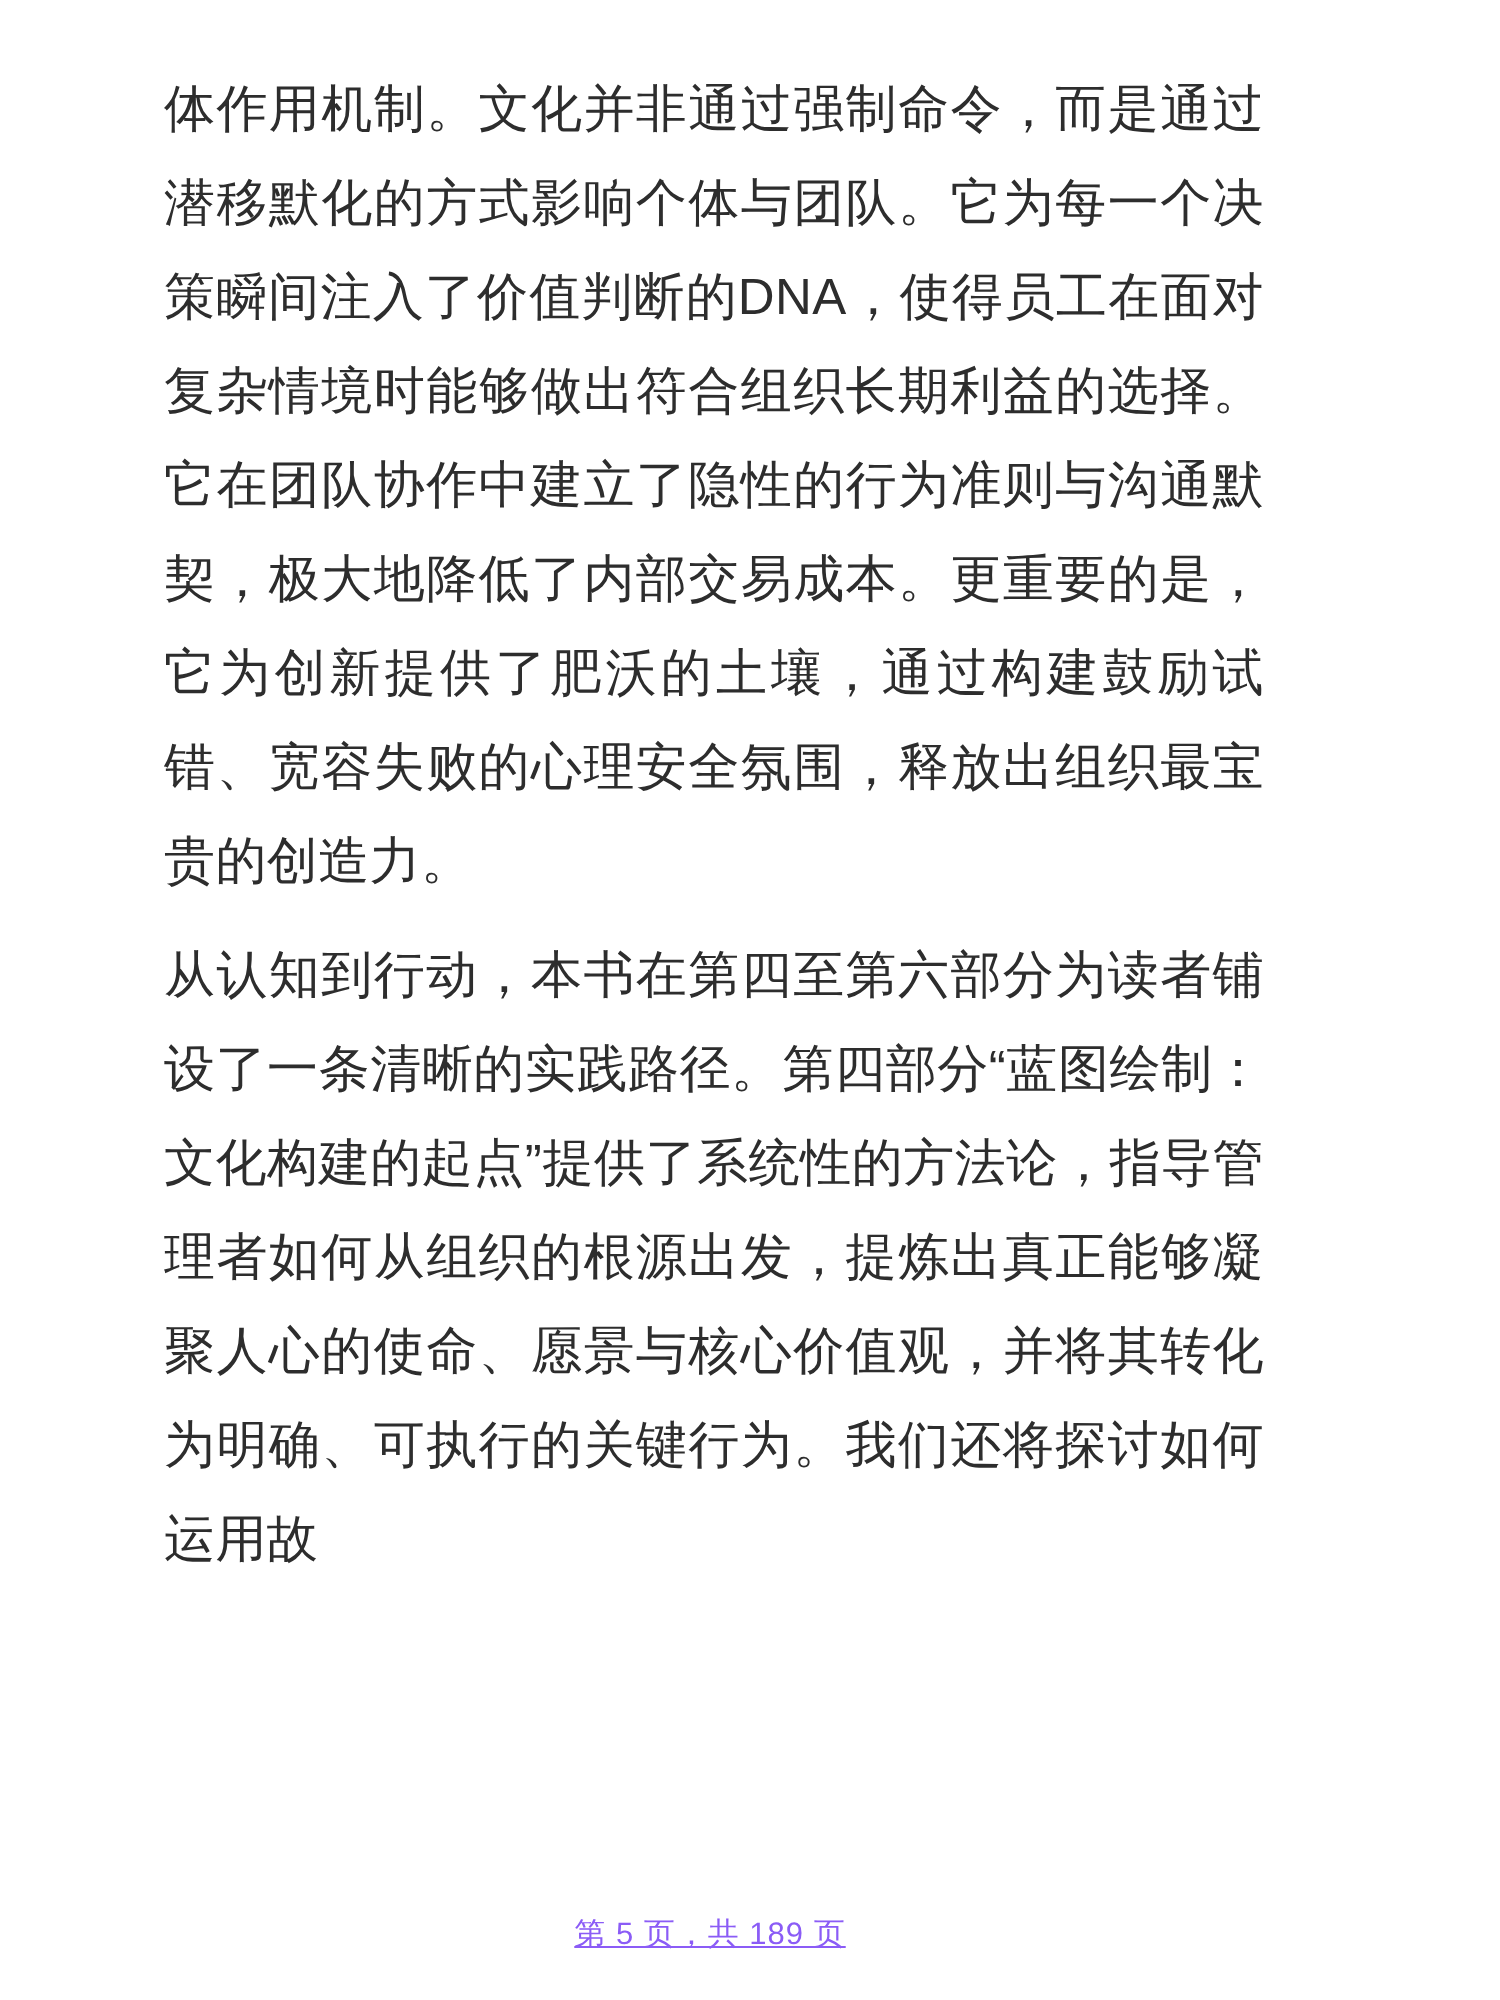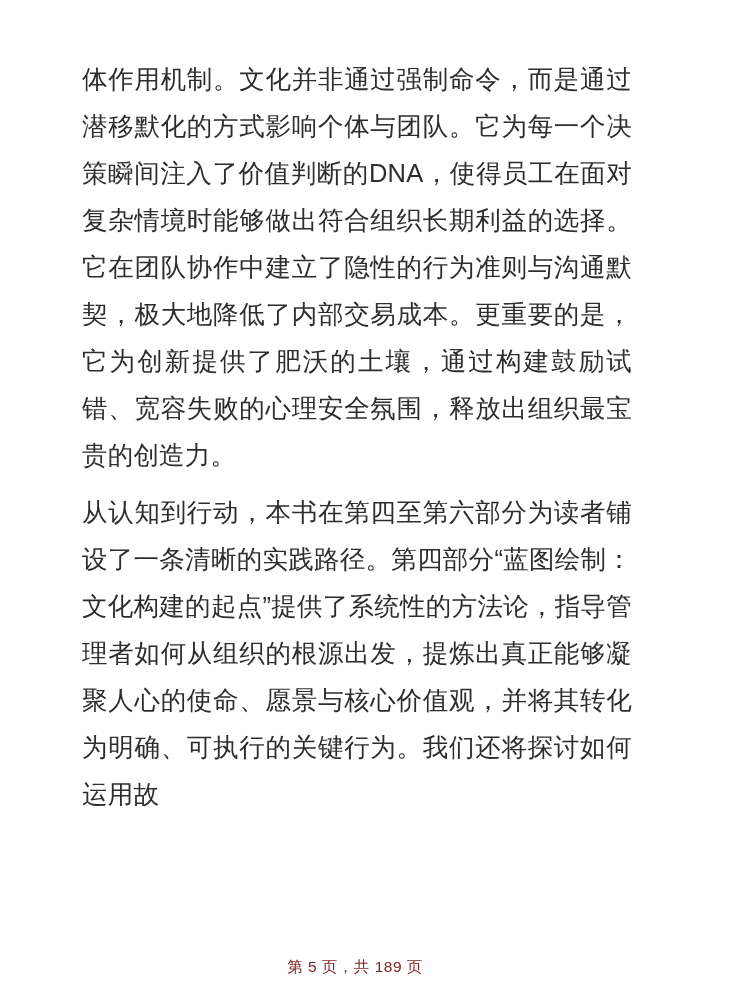--- a/index.html
+++ b/index.html
@@ -12,21 +12,21 @@
     background: #ffffff;
     font-family: "Liberation Sans", sans-serif;
     color: #2b2b2b;
     overflow: hidden;
   }
   .page {
     position: relative;
     width: 710px;
     height: 1000px;
     box-sizing: border-box;
-    padding: 56px 78px 0 82px;
+    padding: 32px 78px 0 82px;
     background: #ffffff;
     border-radius: 20px;
   }
   .body-text {
     font-size: 25.5px;
     line-height: 47px;
     letter-spacing: 0.2px;
     color: #2d2d2d;
     text-align: justify;
     text-justify: inter-character;
@@ -38,22 +38,23 @@
   .para + .para {
     margin-top: 10px;
   }
   .footer {
     position: absolute;
     left: 0;
     right: 0;
     bottom: 22px;
     text-align: center;
     font-size: 15.5px;
-    color: #7f1d1d;
+    color: #8b5cf6;
     letter-spacing: 0.5px;
+    text-decoration: underline;
   }
 </style>
 </head>
 <body>
 
 <div class="page">
 
   <div class="body-text">
     <p class="para">体作用机制。文化并非通过强制命令，而是通过潜移默化的方式影响个体与团队。它为每一个决策瞬间注入了价值判断的DNA，使得员工在面对复杂情境时能够做出符合组织长期利益的选择。它在团队协作中建立了隐性的行为准则与沟通默契，极大地降低了内部交易成本。更重要的是，它为创新提供了肥沃的土壤，通过构建鼓励试错、宽容失败的心理安全氛围，释放出组织最宝贵的创造力。</p>
     <p class="para">从认知到行动，本书在第四至第六部分为读者铺设了一条清晰的实践路径。第四部分“蓝图绘制：文化构建的起点”提供了系统性的方法论，指导管理者如何从组织的根源出发，提炼出真正能够凝聚人心的使命、愿景与核心价值观，并将其转化为明确、可执行的关键行为。我们还将探讨如何运用故</p>

